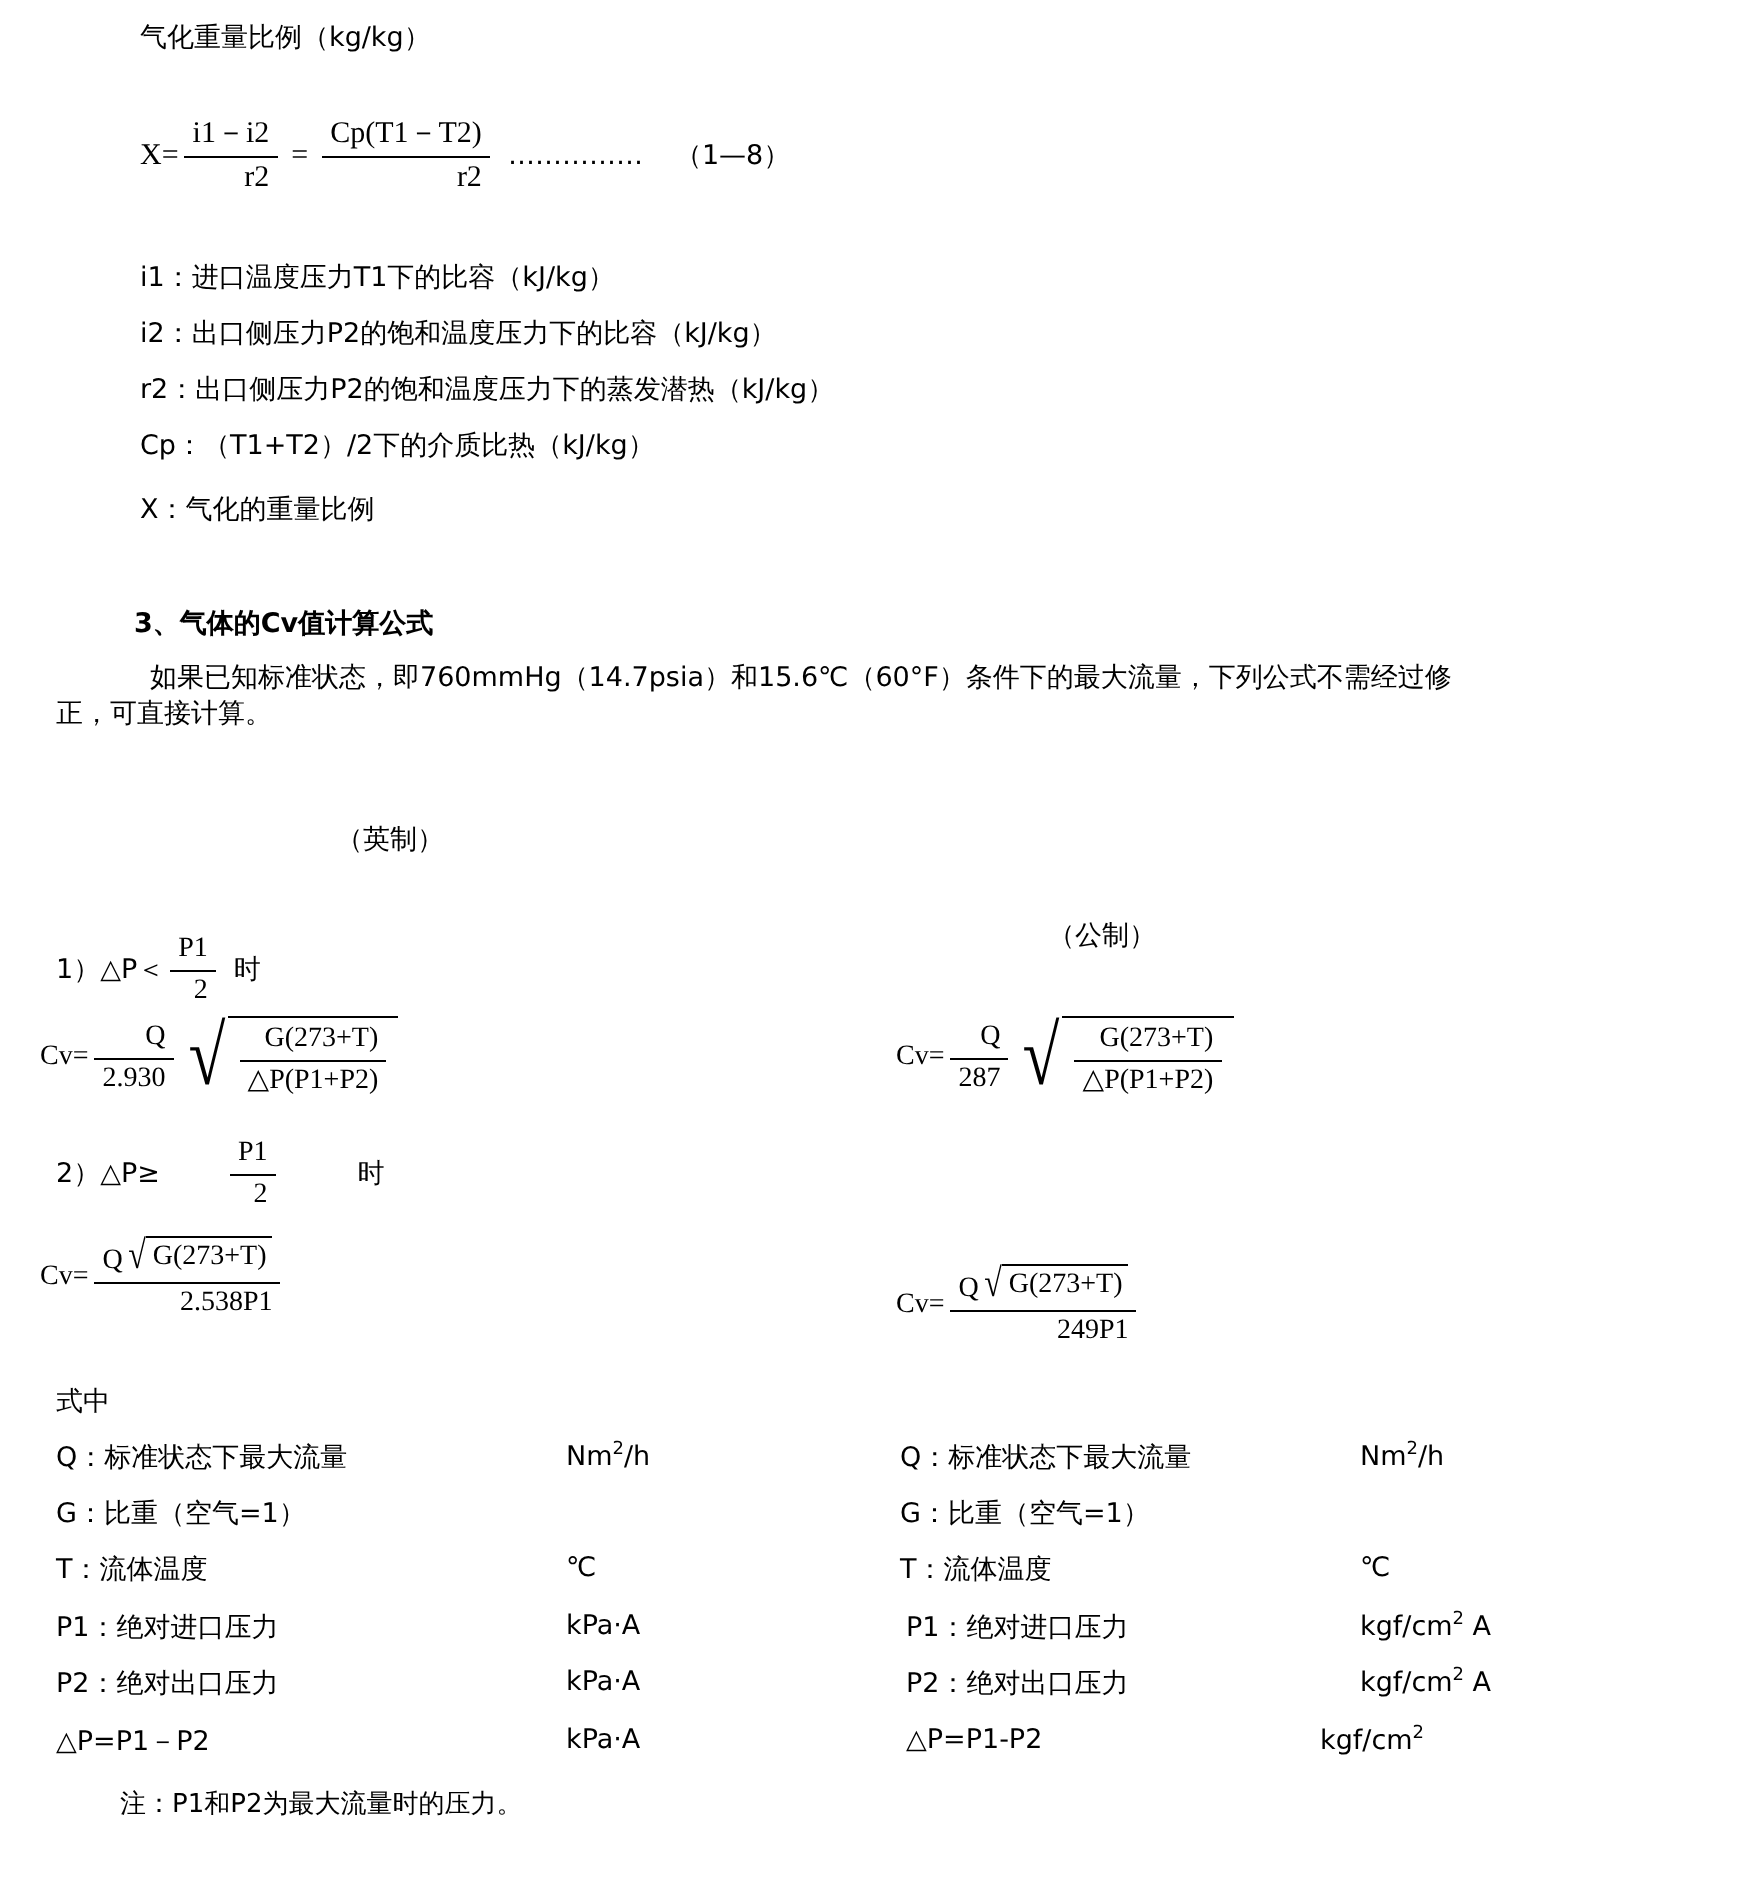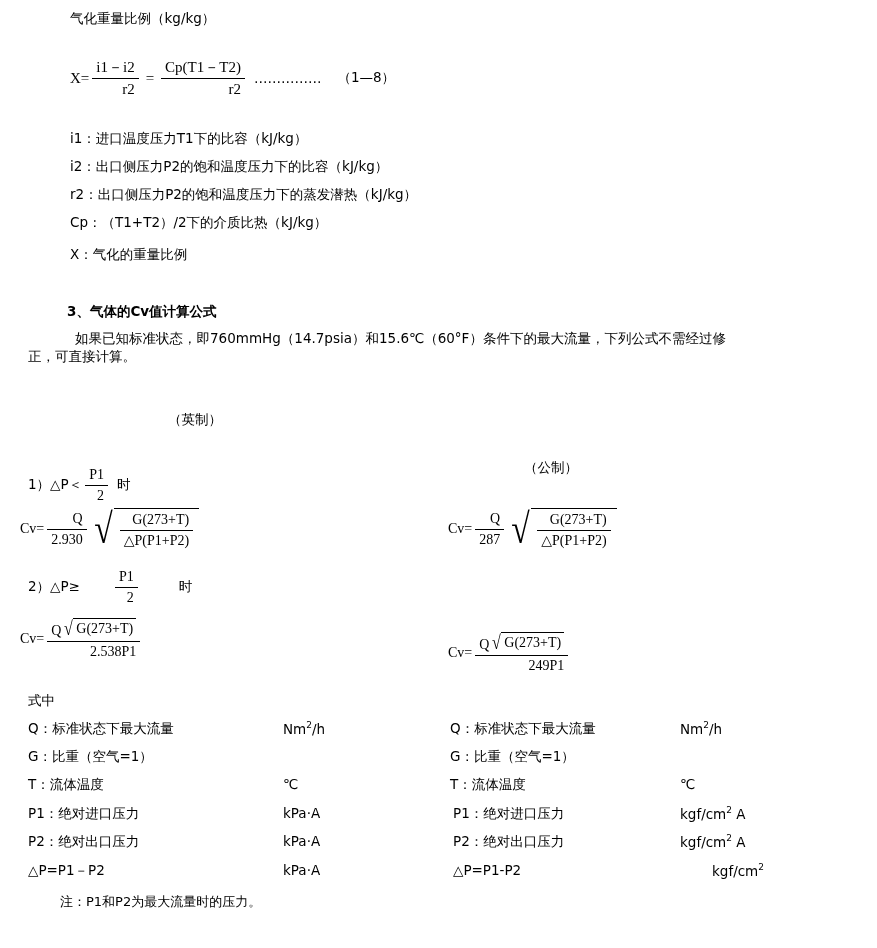--- a/index.html
+++ b/index.html
@@ -269,19 +269,19 @@
   <div class="line cn" style="left:453px; top:833px;">
     <span>P2：绝对出口压力</span>
   </div>
   <div class="line cn" style="left:680px; top:833px;">
     <span>kgf/cm</span><span class="sup">2</span><span> A</span>
   </div>
 
   <div class="line cn" style="left:453px; top:862px;">
     <span>△P=P1-P2</span>
   </div>
-  <div class="line cn" style="left:712px; top:862px;">
+  <div class="line cn" style="left:660px; top:862px;">
     <span>kgf/cm</span><span class="sup">2</span>
   </div>
 
   <div class="line cn smallnote" style="left:60px; top:893px;">注：P1和P2为最大流量时的压力。</div>
 
 </div>
 
 </body></html>

